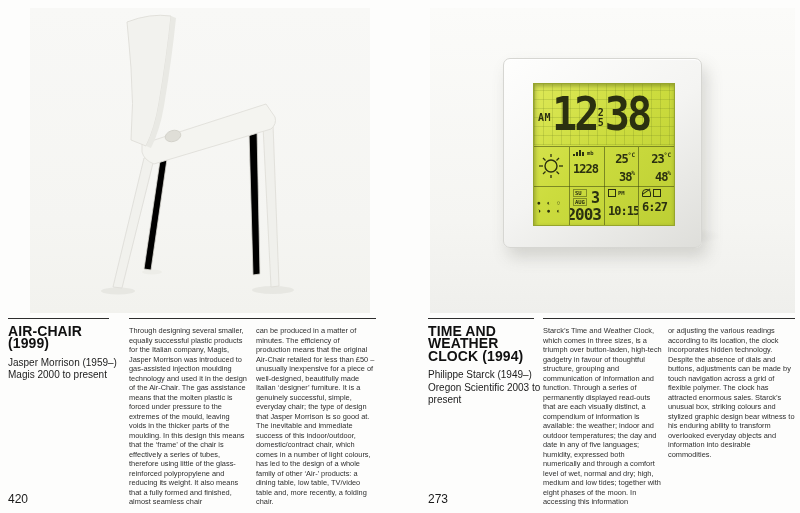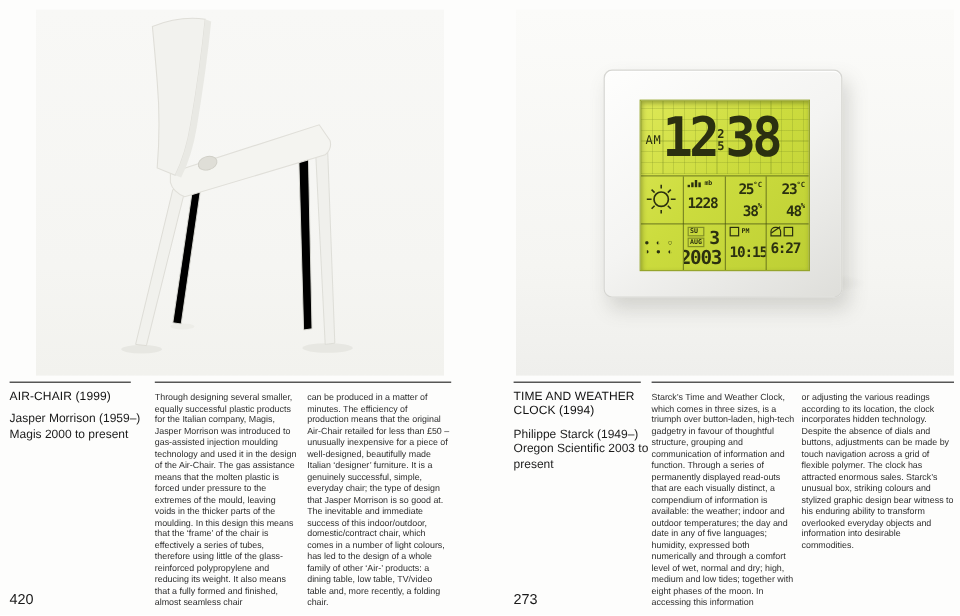--- a/index.html
+++ b/index.html
@@ -10,40 +10,40 @@
   .plate-left{left:30px;width:340px;background:linear-gradient(180deg,#f8f8f6 0%,#f5f5f2 70%,#f2f2ee 100%);}
   .plate-right{left:430px;width:365px;background:linear-gradient(180deg,#fbfbf9 0%,#f5f5f2 70%,#efefec 100%);}
   
   .rule{position:absolute;top:318px;height:1px;background:#2d2d2d;}
   .rule-l1{left:8px;width:101px;}
   .rule-l2{left:129px;width:247px;}
   .rule-r1{left:428px;width:106px;}
   .rule-r2{left:543px;width:252px;}
   
   .titleblock{position:absolute;top:325px;width:113px;}
-  .title{font-weight:normal;font-size:10px;line-height:12.4px;color:#101010;letter-spacing:.1px;}
+  .title{font-weight:bold;font-size:14px;line-height:12.4px;color:#101010;letter-spacing:.1px;}
   .designer{font-size:10px;line-height:12.4px;color:#1c1c1c;margin-top:7px;}
   .bodycol{position:absolute;top:326px;font-size:7.4px;line-height:9.5px;color:#2e2e2e;text-align:left;}
   .pagenum{position:absolute;top:492px;font-size:12px;color:#1a1a1a;}
   
   .clock-shadow{position:absolute;left:82px;top:215px;width:210px;height:26px;border-radius:50%;
      background:radial-gradient(closest-side,rgba(120,120,112,.30),rgba(120,120,112,0));}
   .clock{position:absolute;left:73px;top:50px;width:197px;height:188px;border-radius:7px;
      background:linear-gradient(145deg,#fefefd 0%,#f4f4f2 50%,#dededa 100%);
      border:1px solid #d6d6d2;box-shadow:5px 9px 16px rgba(95,95,88,.22), inset 0 1px 1px #ffffff;}
   .lcd{position:absolute;left:29px;top:24px;width:140px;height:141px;
      background:linear-gradient(135deg,#dde857 0%,#ccdc3e 45%,#bdcf34 100%);
      border:1px solid #96a52c;box-shadow:inset 1px 2px 4px rgba(70,80,20,.45);
      color:#2b3010;overflow:hidden;}
   .seg{font-family:"DejaVu Sans Mono",monospace;font-weight:bold;color:#2b3010;}
   .lcd-grid{position:absolute;left:0;top:0;width:100%;height:61px;
      background:repeating-linear-gradient(0deg,rgba(110,130,30,.22) 0 1px,transparent 1px 9px),
                 repeating-linear-gradient(90deg,rgba(110,130,30,.22) 0 1px,transparent 1px 9px);}
   .bigtime{position:absolute;left:0;top:0;width:100%;height:62px;display:flex;align-items:center;}
-  .ampm{font-size:10px;font-weight:normal;margin:4px 1px 0 4px;letter-spacing:.5px;}
+  .ampm{font-size:10px;font-weight:bold;margin:4px 1px 0 4px;letter-spacing:.5px;}
   .bignum{font-size:42px;letter-spacing:-3px;line-height:56px;transform:scaleY(1.08);}
   .secstack{display:flex;flex-direction:column;align-items:center;margin:6px 1px 0 1px;}
   .secstack span{font-size:10px;line-height:10px;}
   .lcd-row{position:absolute;left:0;width:100%;display:grid;border-top:1px solid rgba(60,70,15,.55);}
   .row-mid{top:62px;height:40px;grid-template-columns:36px 35px 34px 35px;}
   .row-bot{top:102px;height:39px;grid-template-columns:36px 35px 34px 35px;}
   .cell{border-right:1px solid rgba(60,70,15,.55);position:relative;overflow:hidden;}
   .cell:last-child{border-right:none;}
   .val{font-size:12px;line-height:13px;letter-spacing:-1px;}
   .unit{font-size:6px;vertical-align:super;letter-spacing:0;}

